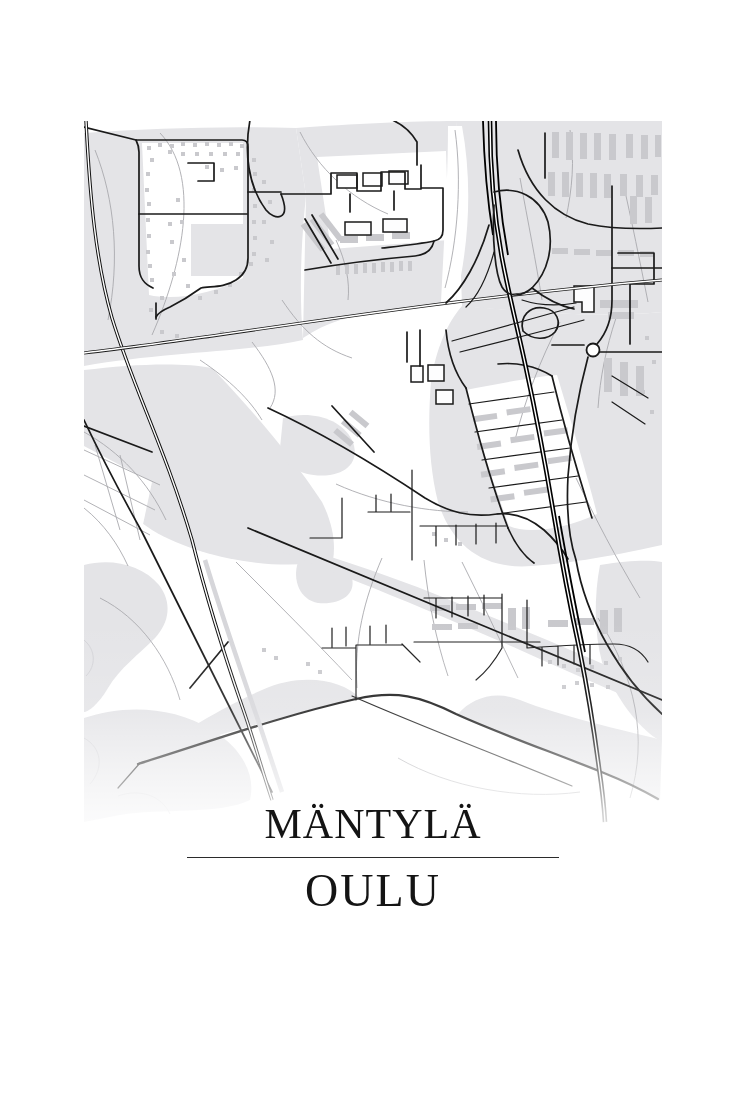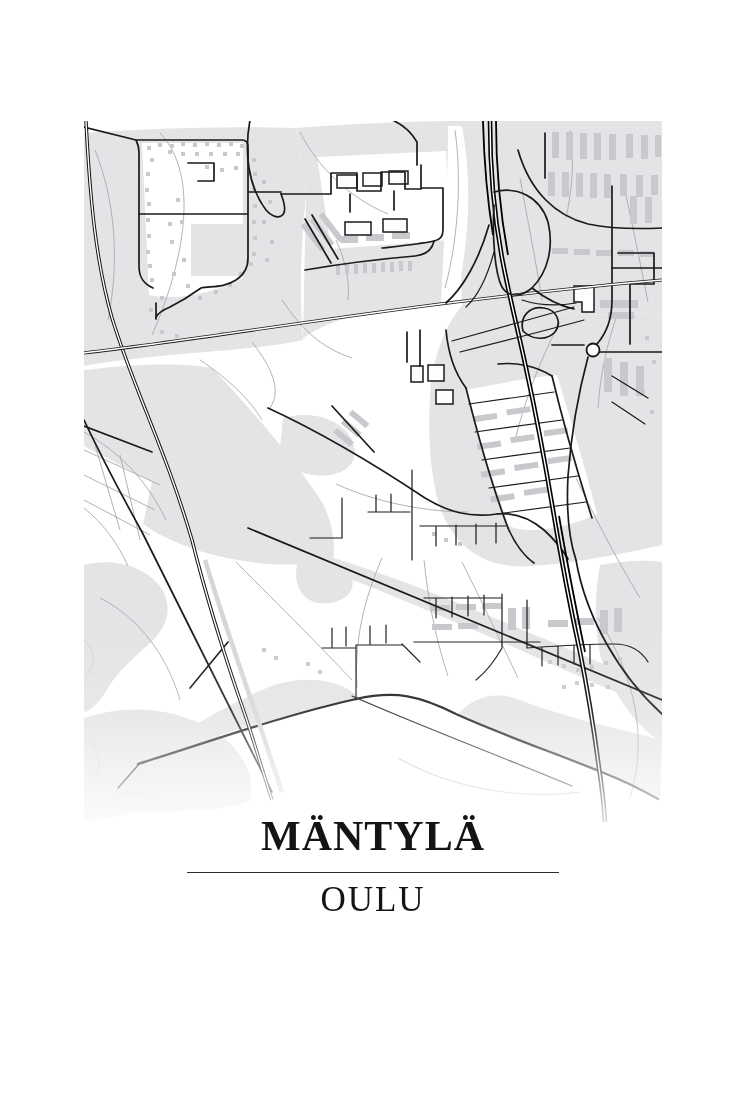--- a/index.html
+++ b/index.html
@@ -26,25 +26,25 @@
   .mjw{stroke:var(--bg);stroke-width:1.5;fill:none;}
   .rlb{stroke:var(--rail);stroke-width:3.4;fill:none;}
   .rlw{stroke:var(--bg);stroke-width:1.4;fill:none;}
   .mwb{stroke:var(--motorway);stroke-width:4.6;fill:none;}
   .mww{stroke:var(--bg);stroke-width:1.4;fill:none;}
   .mws{stroke:var(--motorway);stroke-width:1.8;fill:none;}
   .gside{stroke:#d6d6da;stroke-width:4.5;fill:none;}
   .rab{fill:#ffffff;stroke:var(--road);stroke-width:1.8;}
   
   .title-block{position:absolute;left:84px;width:578px;top:800px;text-align:center;}
-  .poster-title{margin:12px;font-size:42px;font-weight:700;letter-spacing:1px;
+  .poster-title{margin:0;font-size:42px;font-weight:400;letter-spacing:1px;
                 color:var(--text);line-height:1.15;text-align:center;}
   .title-rule{width:372px;height:0;border:0;border-top:1.6px solid var(--divider);
               margin:9px auto 8px auto;}
-  .poster-subtitle{margin:0;font-size:35px;font-weight:400;letter-spacing:2px;
+  .poster-subtitle{margin:0;font-size:46px;font-weight:400;letter-spacing:2px;
                    color:var(--text);line-height:1.1;}
 </style>
 </head>
 <body>
 
 <div class="poster">
 
   <svg class="map-svg" width="732" height="1094" viewBox="0 0 732 1094" aria-hidden="true">
     <defs>
       <clipPath id="mapclip">

